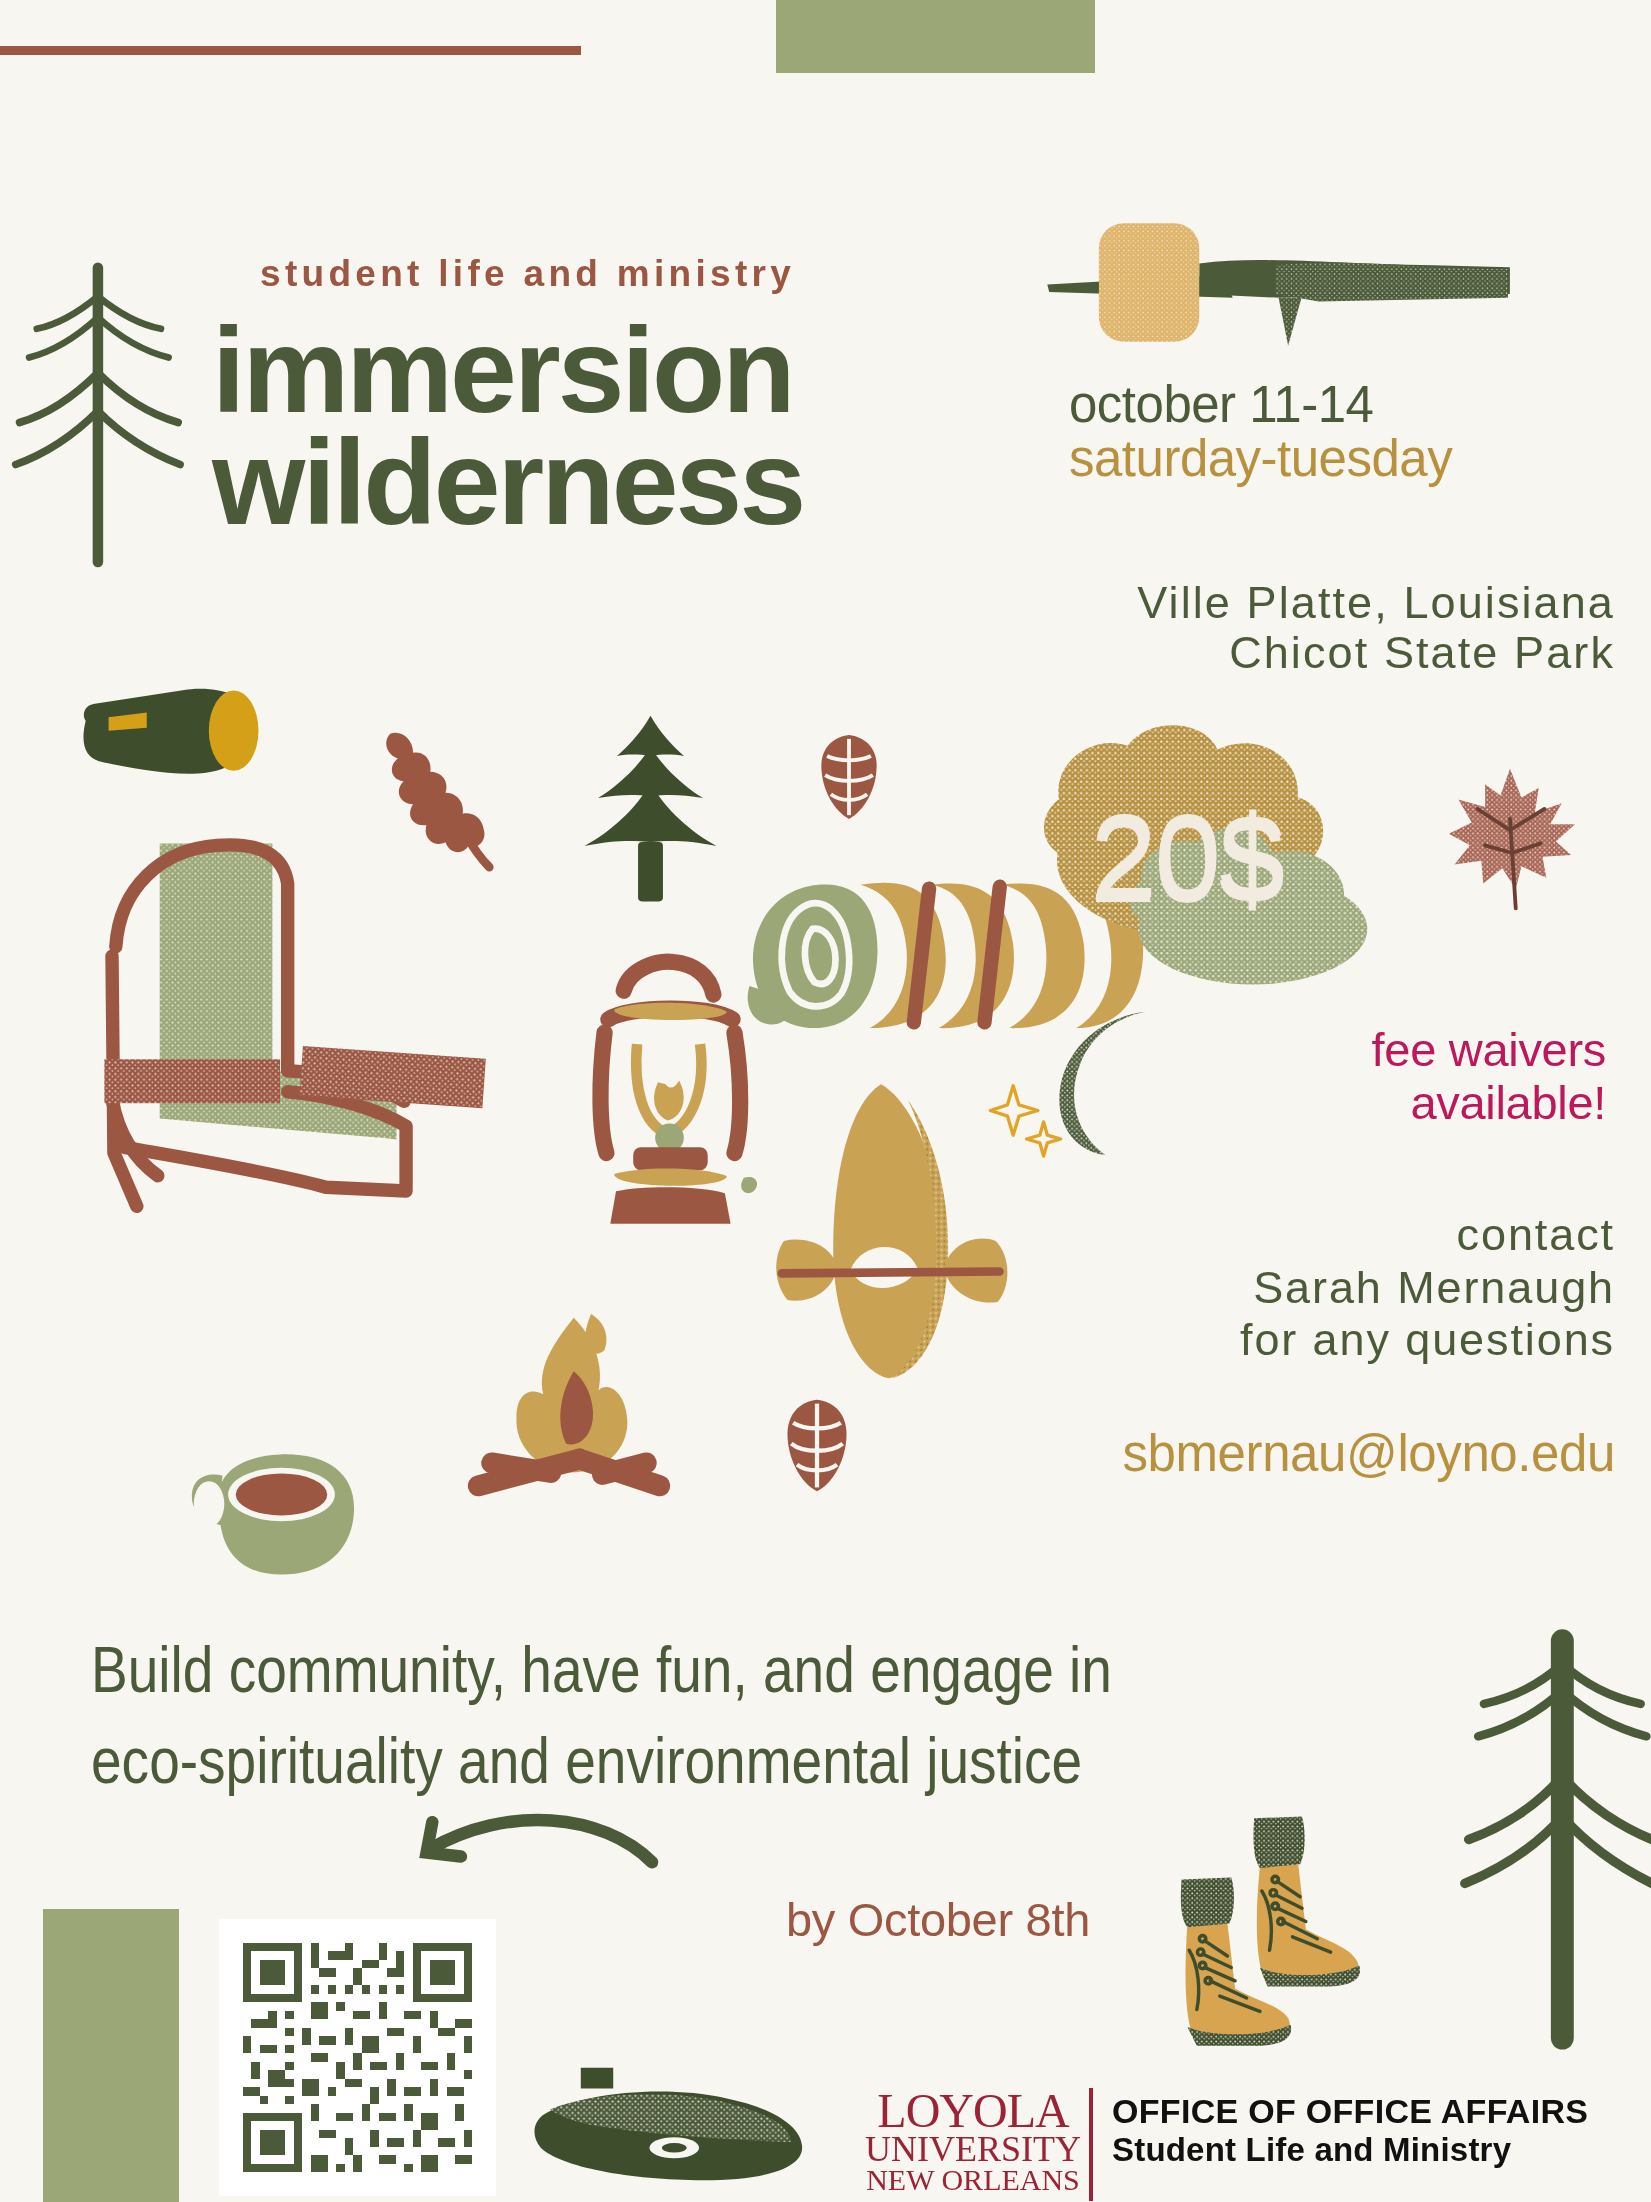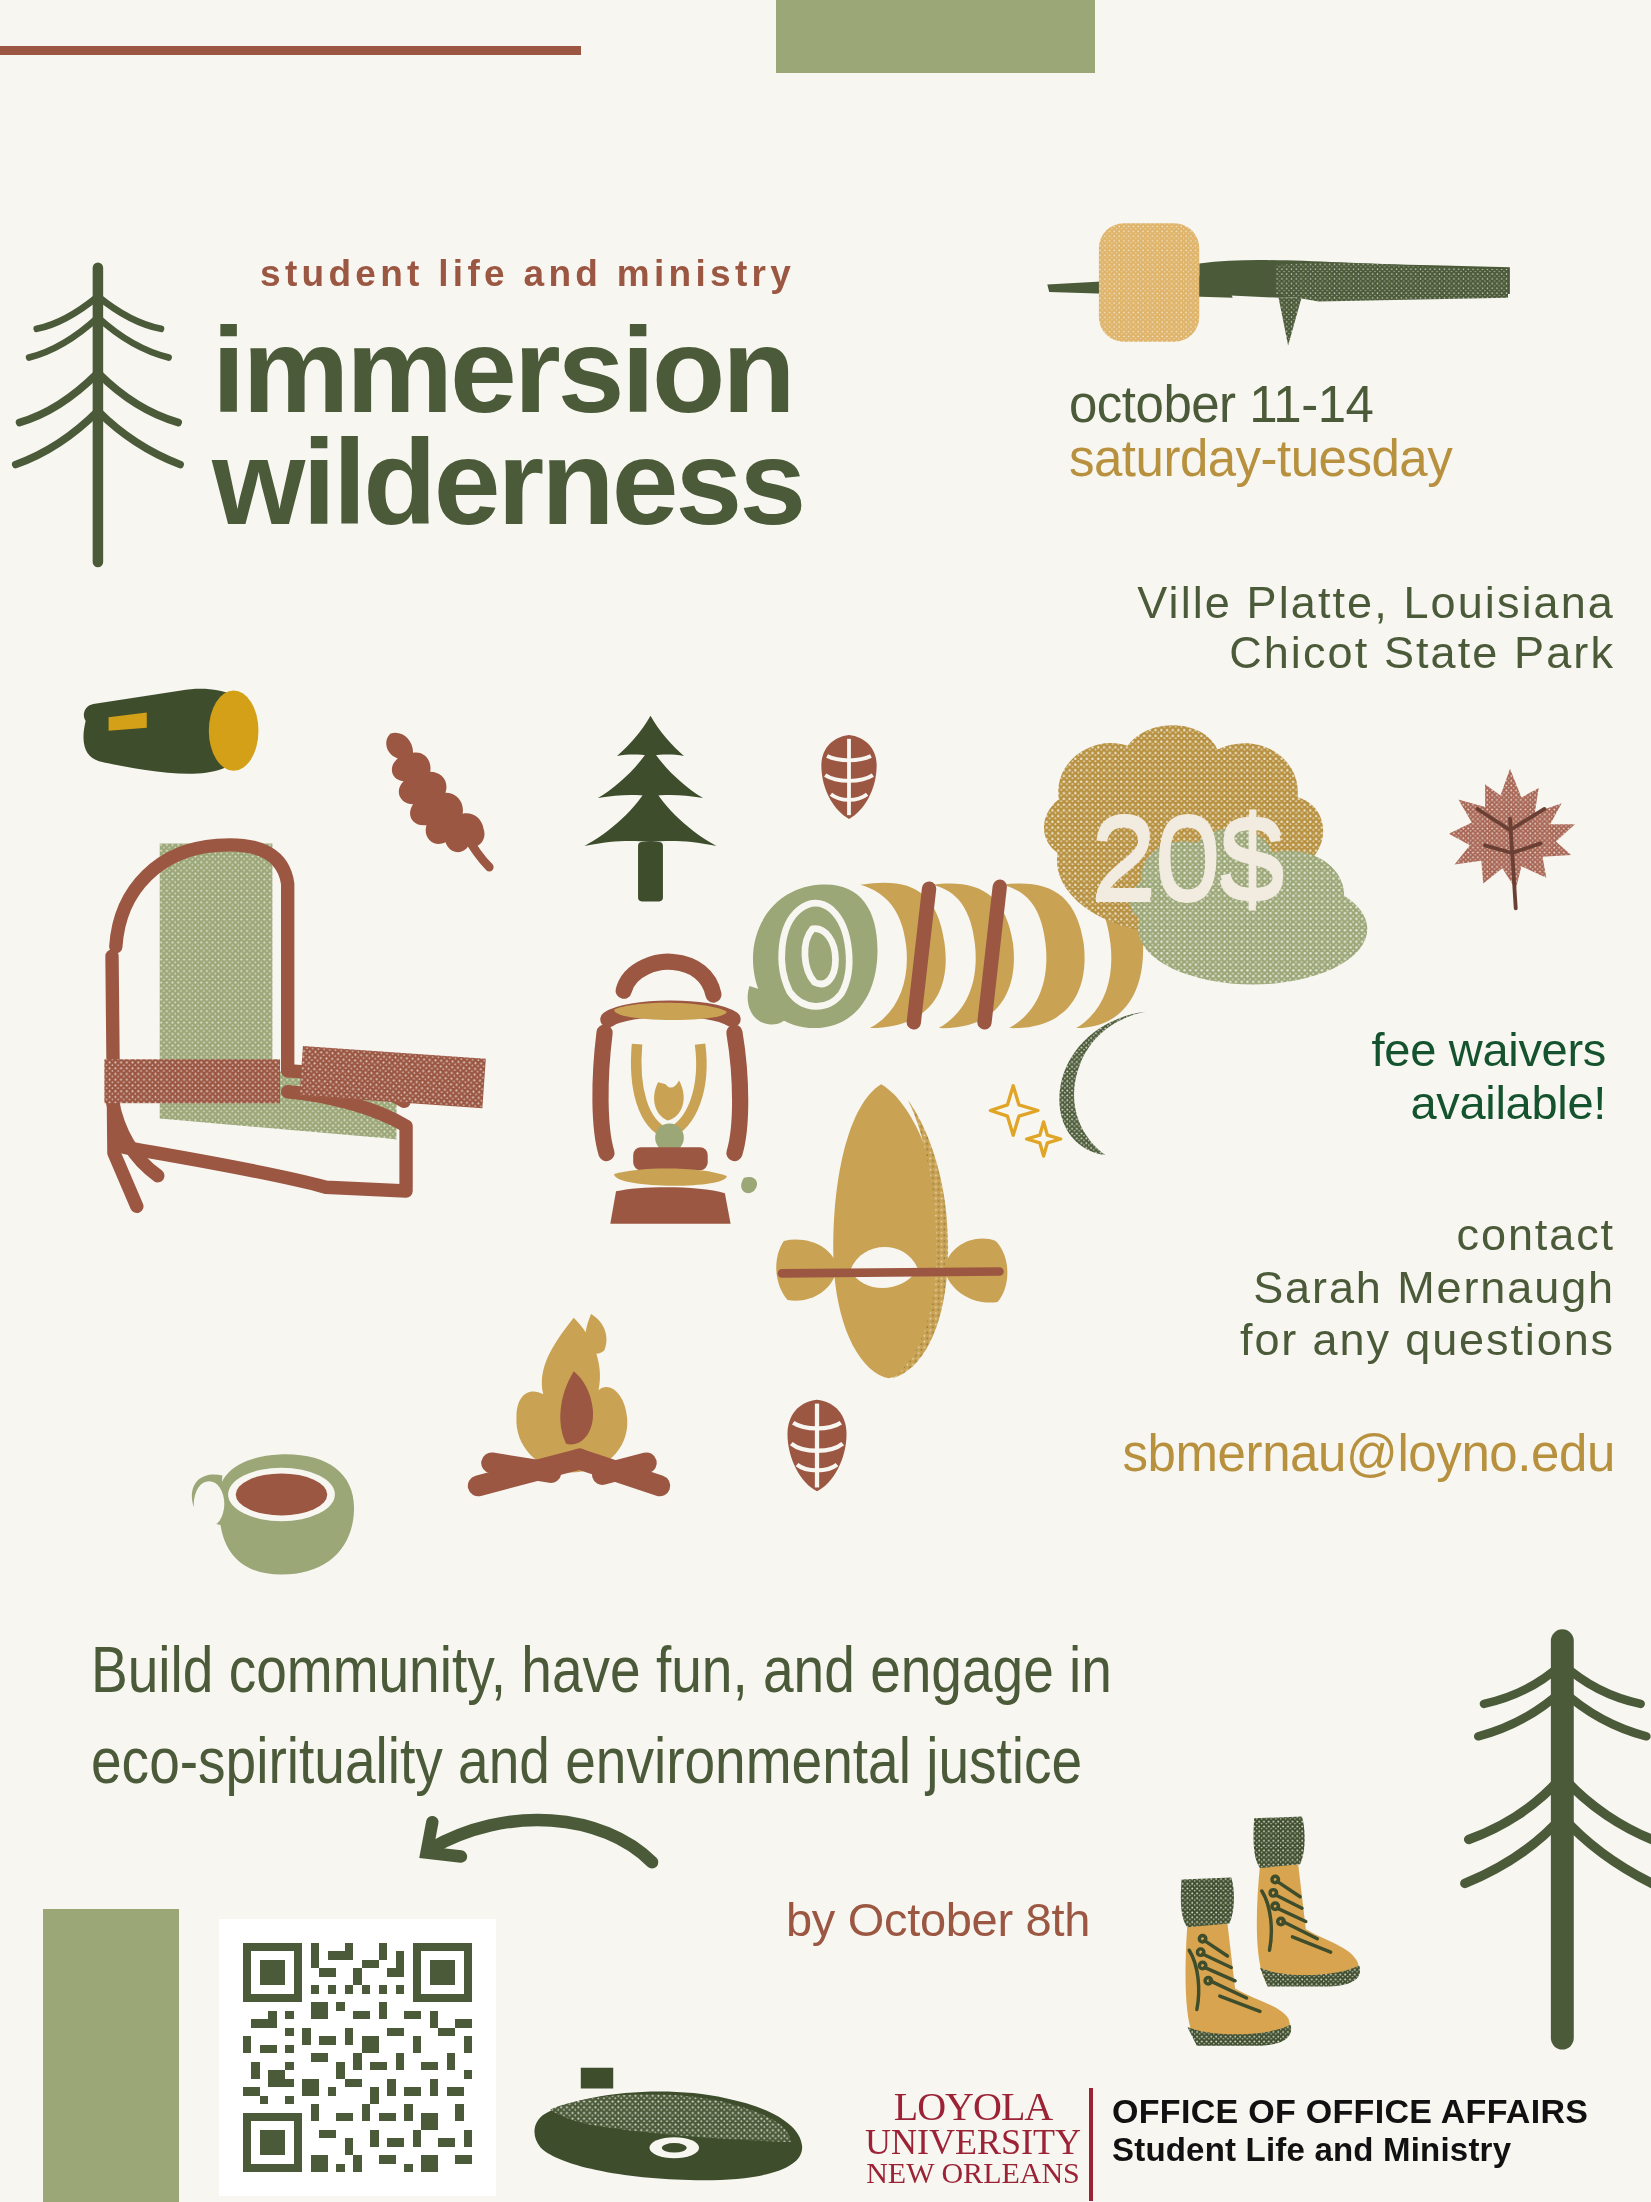--- a/index.html
+++ b/index.html
@@ -37,21 +37,21 @@
   .dateblock{left:1069px;top:378px;line-height:1.06;white-space:nowrap;}
   .date-line{font-size:51px;color:#4b5a38;font-weight:400;letter-spacing:-0.5px;}
   .day-line{font-size:51px;color:#b8913f;font-weight:400;letter-spacing:-0.5px;}
   .locblock{left:1615px;top:578px;text-align:right;line-height:1.1;white-space:nowrap;transform:translateX(-100%);}
   .loc-line{font-size:45px;color:#4b5a38;letter-spacing:2.1px;}
 
   
   .fee{
     left:1606px;top:1023px;text-align:right;white-space:nowrap;
     transform:translateX(-100%);
-    font-size:47px;color:#14532d;line-height:1.13;letter-spacing:-0.3px;
+    font-size:47px;color:#be185d;line-height:1.13;letter-spacing:-0.3px;
   }
   .contact{
     left:1615px;top:1209px;text-align:right;white-space:nowrap;
     transform:translateX(-100%);
     font-size:45px;color:#4b5a38;line-height:1.17;letter-spacing:1.9px;
   }
   .email{
     left:1615px;top:1424px;text-align:right;white-space:nowrap;
     transform:translateX(-100%);
     font-size:51px;color:#b8913f;letter-spacing:-0.4px;
@@ -74,21 +74,21 @@
   }
 
   
   .qrbox{left:219px;top:1919px;width:277px;height:277px;background:#fff;
          display:flex;align-items:center;justify-content:center;}
   .qr{width:247px;height:247px;display:block;}
 
   
   .loyola{left:865px;top:2089px;line-height:0.92;
           font-family:"Liberation Serif",serif;color:#9c2335;text-align:center;}
-  .loy1{font-size:40px;letter-spacing:-1px;font-weight:400;}
+  .loy1{font-size:48px;letter-spacing:-1px;font-weight:400;}
   .loy2{font-size:36px;letter-spacing:0px;font-weight:400;}
   .loy3{font-size:30px;letter-spacing:0px;font-weight:400;}
   .divider{left:1089px;top:2088px;width:3.8px;height:113px;background:#9c2335;}
   .office{left:1112px;top:2091px;line-height:1.18;color:#111;}
   .office1{font-size:34px;font-weight:bold;letter-spacing:0.3px;
      font-family:"Liberation Sans Narrow","Liberation Sans",sans-serif;}
   .office2{font-size:33px;font-weight:bold;letter-spacing:0.2px;
      font-family:"Liberation Sans Narrow","Liberation Sans",sans-serif;}
 
   svg{overflow:visible;display:block;}

